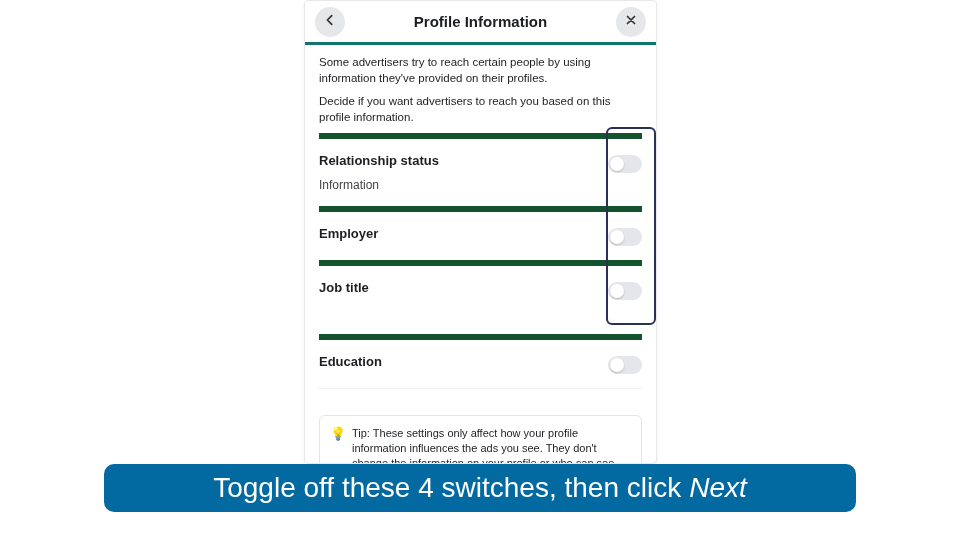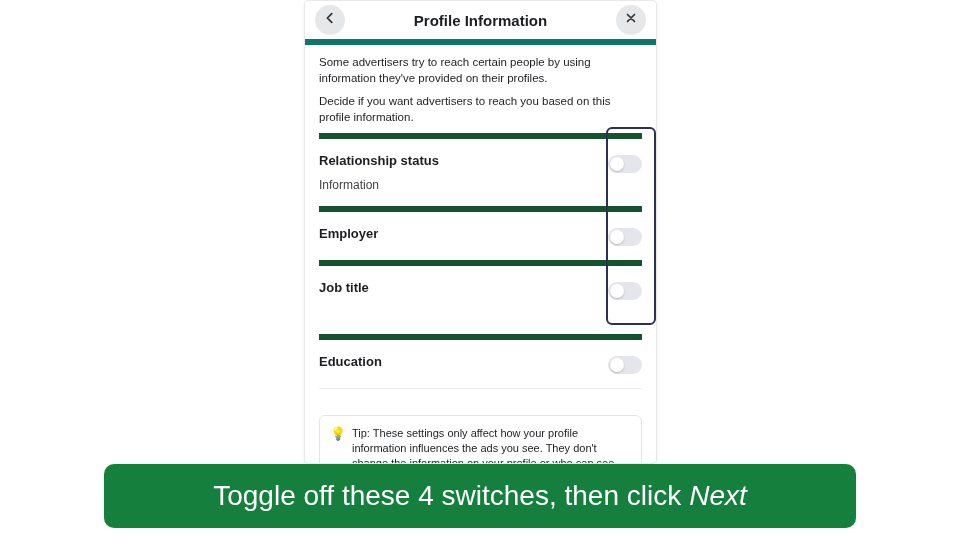--- a/index.html
+++ b/index.html
@@ -22,21 +22,21 @@
     box-shadow: 0 1px 4px rgba(0,0,0,0.06);
     border-radius: 4px;
     overflow: hidden;
   }
   .header {
     height: 44px;
     display: flex;
     align-items: center;
     justify-content: space-between;
     padding: 0 10px;
-    border-bottom: 6px solid #0f766e;
+    border-bottom: 3px solid #0f766e;
   }
   .circ-btn {
     width: 30px;
     height: 30px;
     border-radius: 50%;
     background: #e6e7e9;
     display: flex;
     align-items: center;
     justify-content: center;
     cursor: pointer;
@@ -141,22 +141,22 @@
     justify-content: flex-end;
     align-items: center;
     gap: 14px;
     padding: 10px 12px;
   }
   .instruction {
     position: absolute;
     left: 104px;
     top: 464px;
     width: 752px;
-    height: 64px;
-    background: #15803d;
+    height: 48px;
+    background: #0369a1;
     border-radius: 10px;
     color: #fff;
     display: flex;
     align-items: center;
     justify-content: center;
     font-size: 28px;
     font-weight: 400;
   }
   .instruction .ital { font-style: italic; margin-left: 8px; }
 </style>

